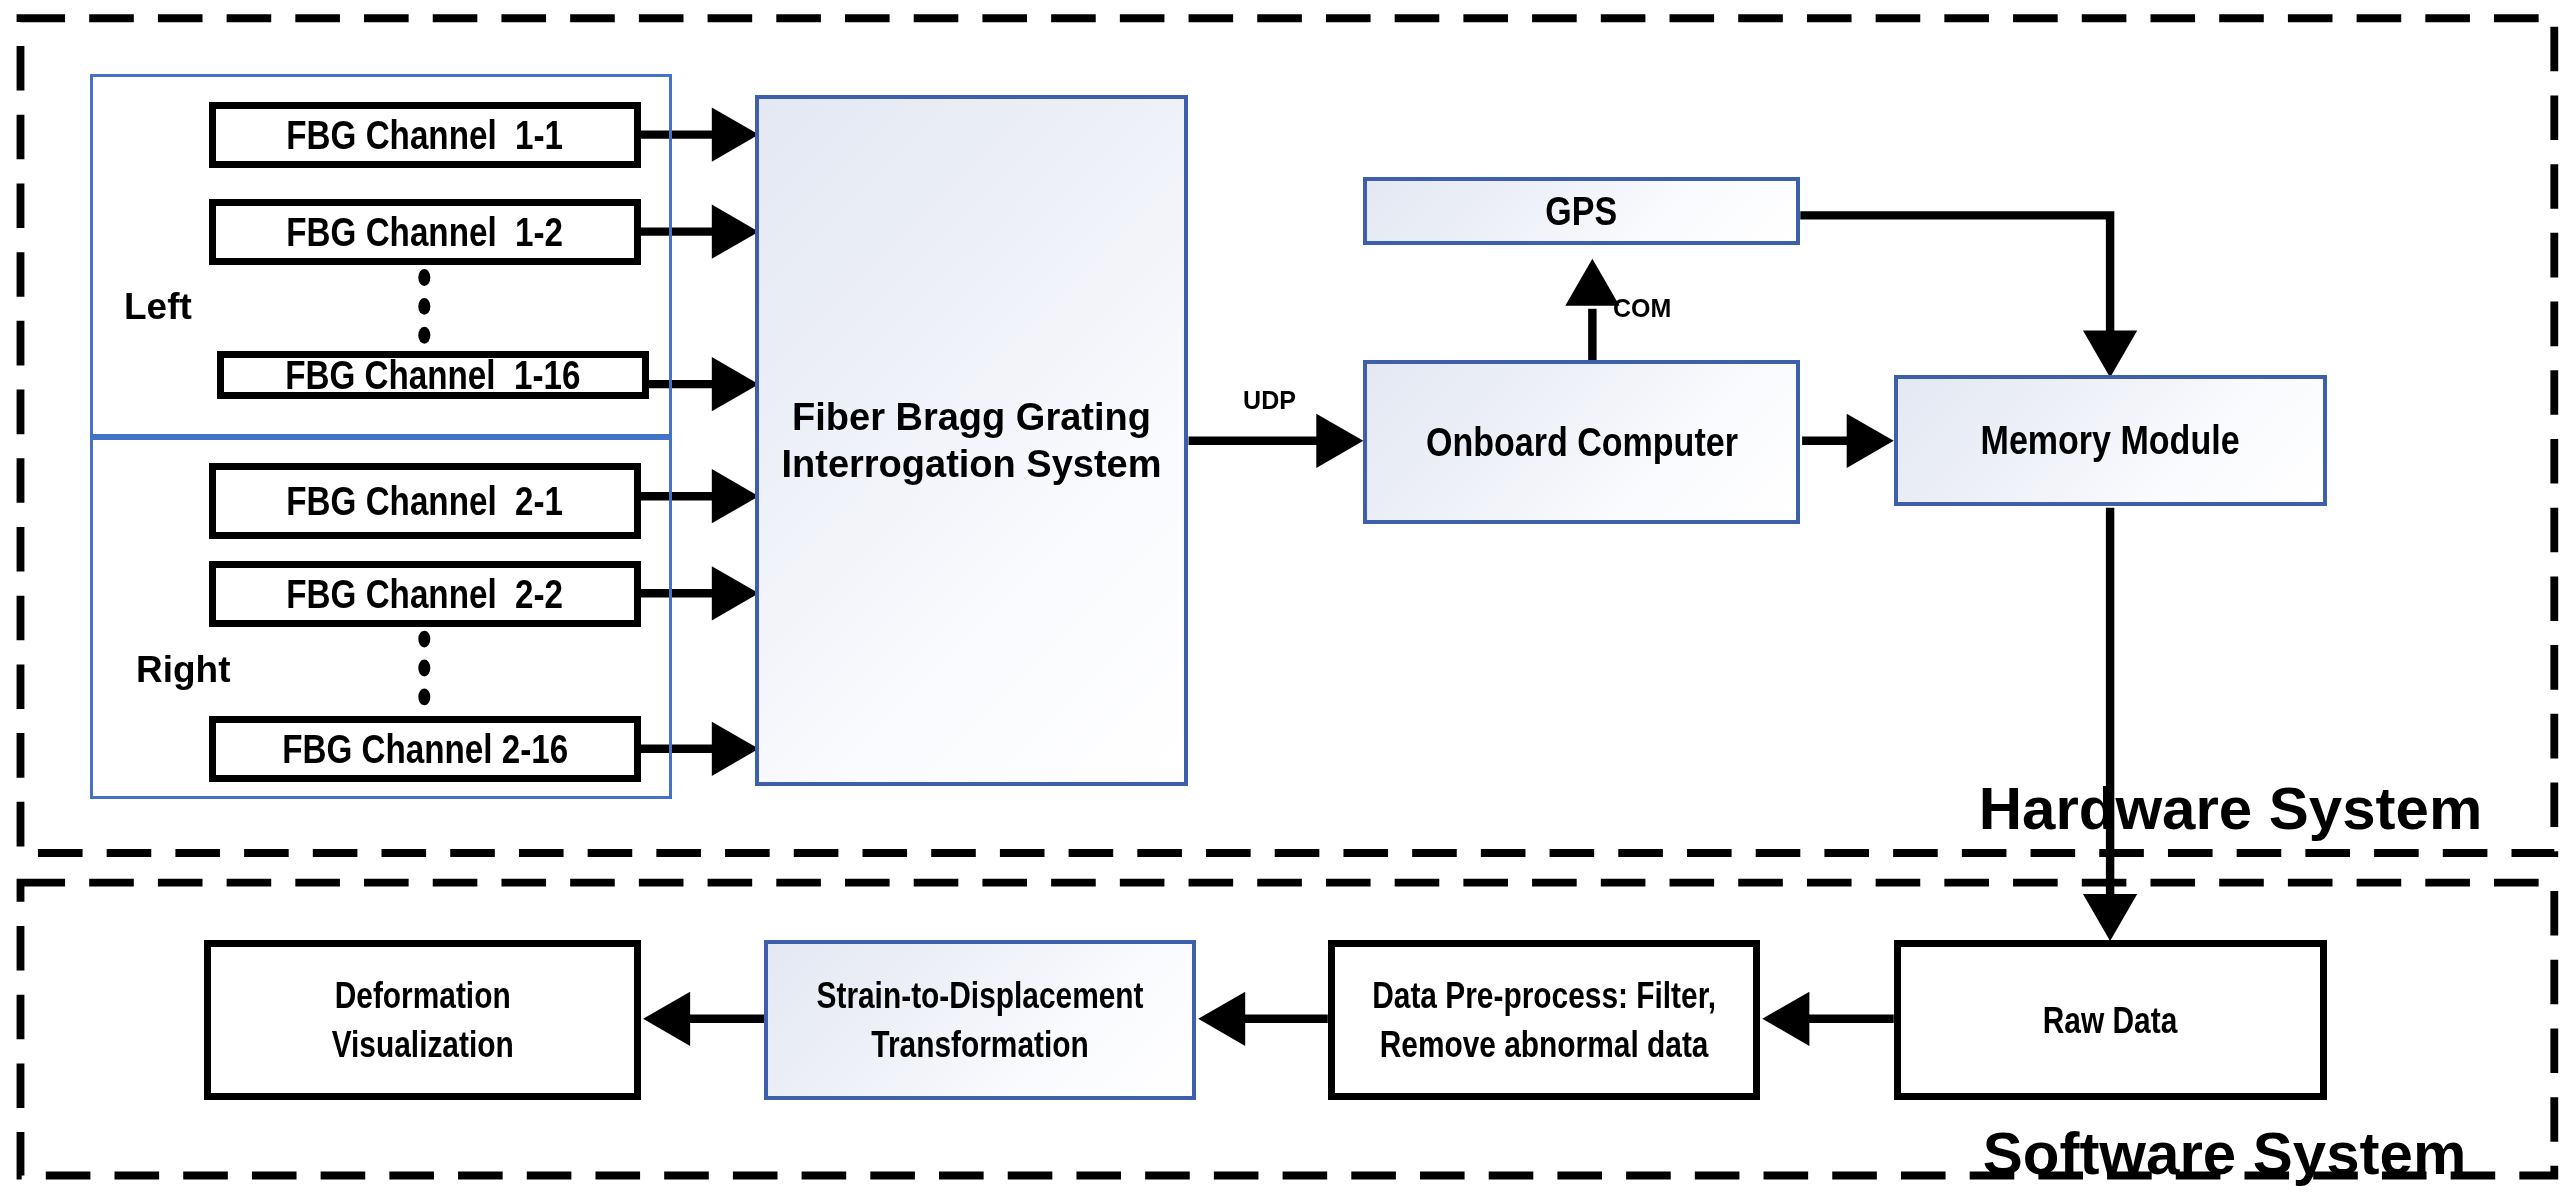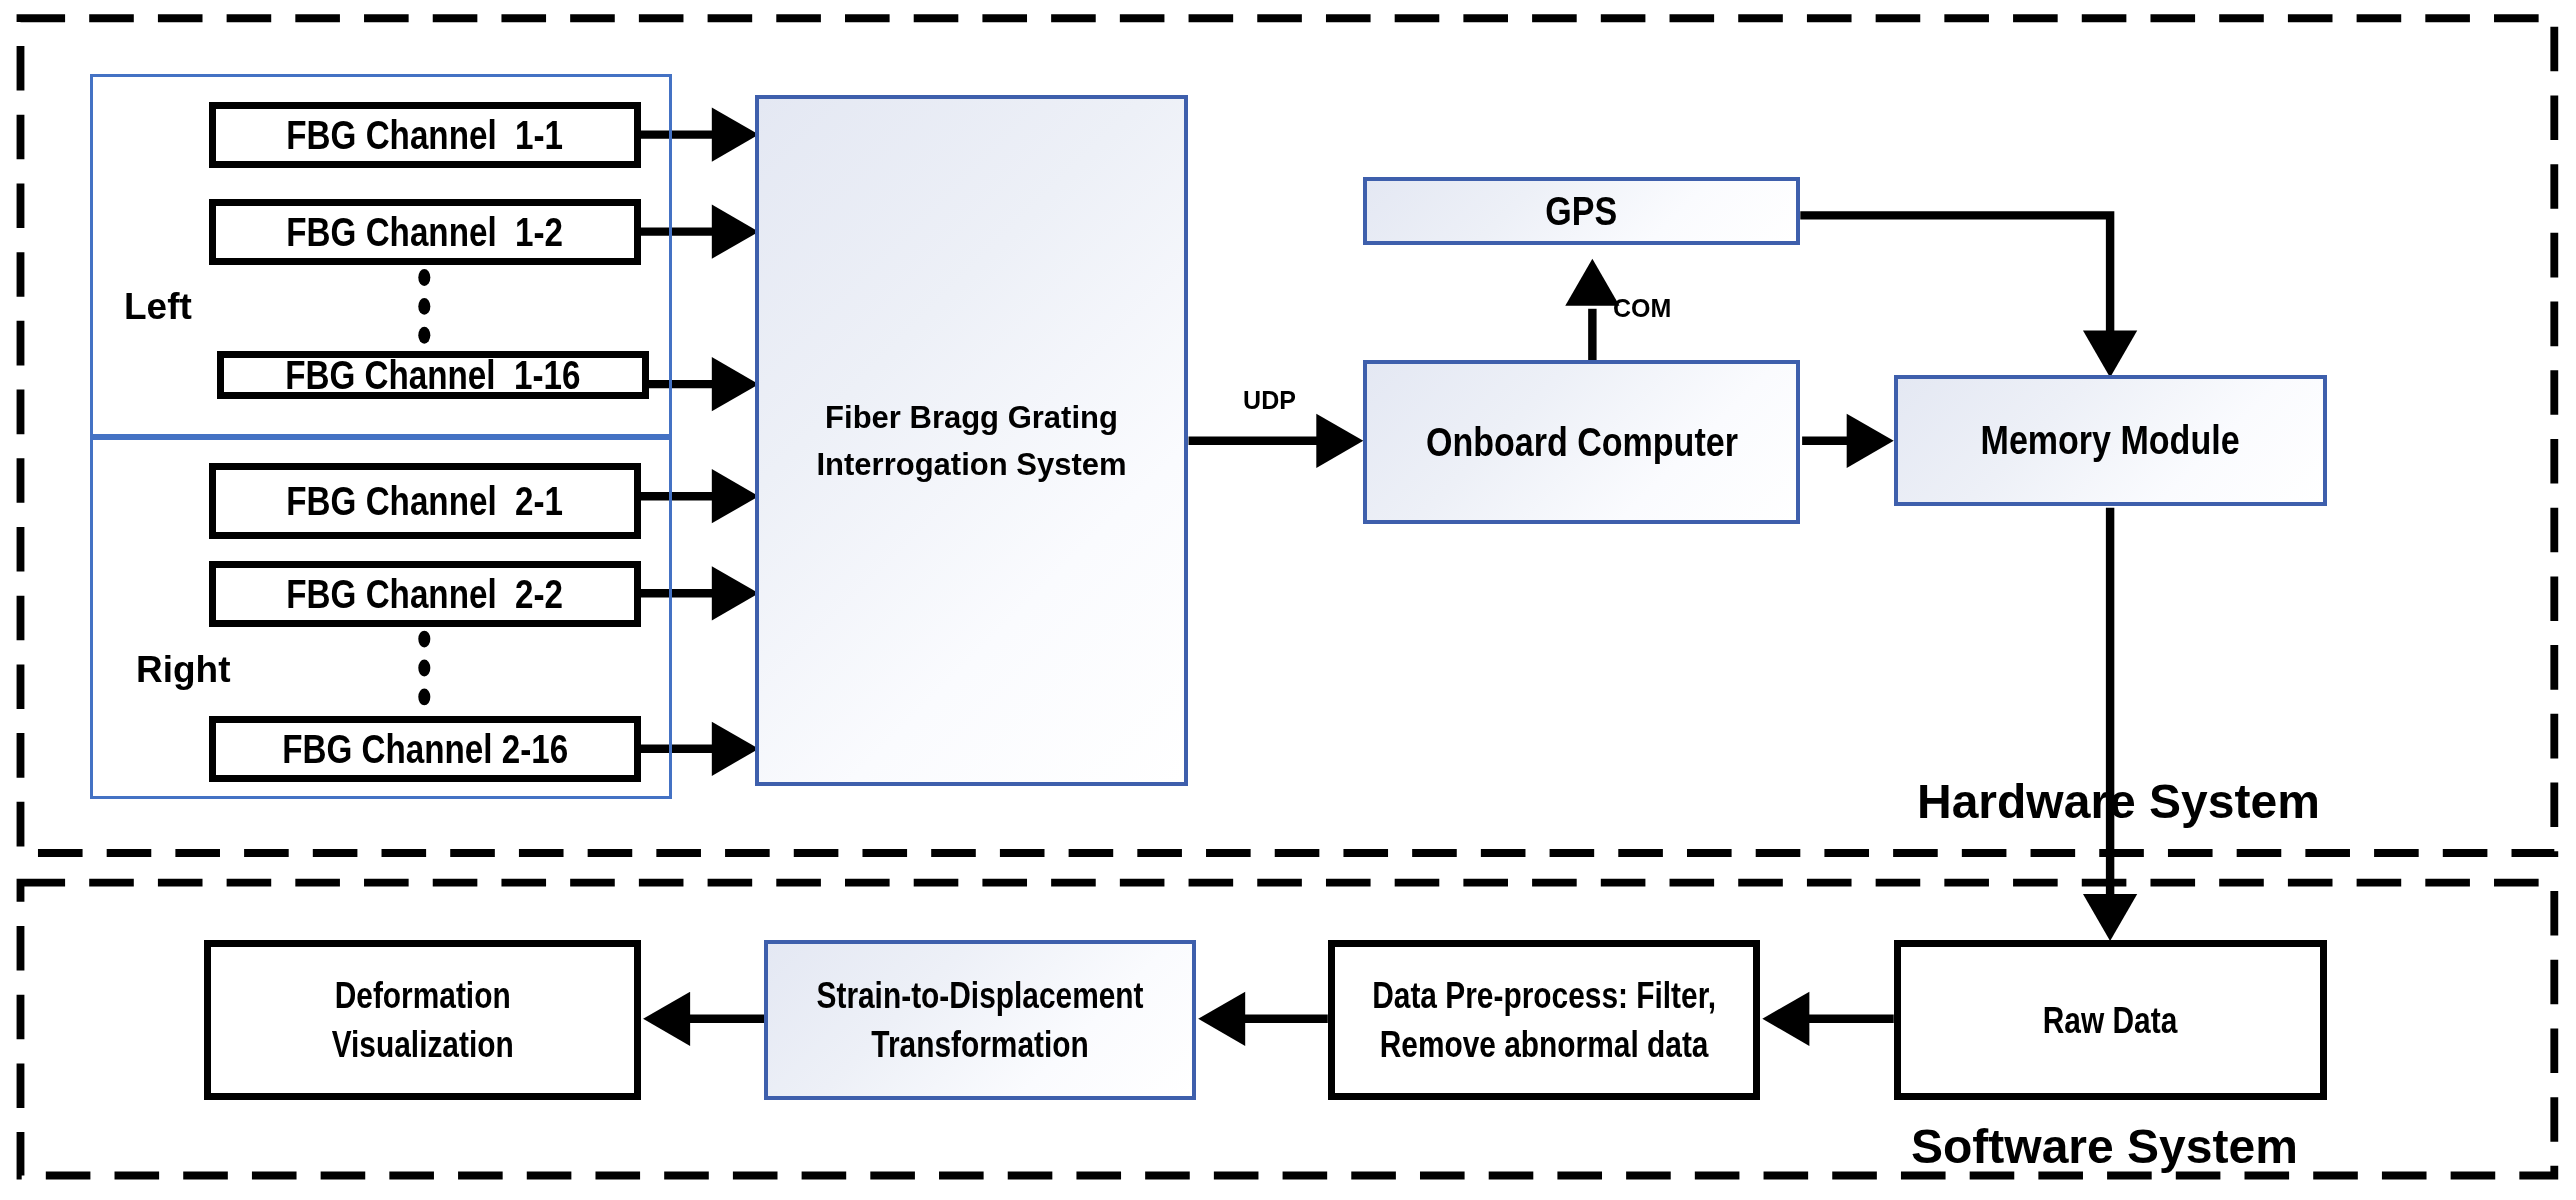--- a/index.html
+++ b/index.html
@@ -20,24 +20,24 @@
     border:4.8px solid #3e5fac;
     background:linear-gradient(135deg,#e4e8f3 0%,#edf0f7 35%,#fafbfe 70%,#ffffff 100%);
   }
   .blackbox{border:7.8px solid #000;}
   .groupbox{position:absolute;box-sizing:border-box;border:3.6px solid #4472c4;background:transparent;}
   .cond{display:inline-block;transform:scaleX(.83);transform-origin:center;white-space:pre;}
   .cond-wrap{transform:scaleX(.83);transform-origin:center;}
   .t-channel{font-size:40px;}
   .t-node{font-size:41px;}
   .t-soft{font-size:36px;line-height:49px;}
-  .t-interr{font-size:31px;line-height:47px;font-weight:bold;}
+  .t-interr{font-size:38px;line-height:47px;font-weight:bold;}
   .t-side{position:absolute;font-size:37px;font-weight:bold;}
   .t-proto{position:absolute;font-size:25px;font-weight:bold;}
-  .t-section{position:absolute;font-size:48px;font-weight:bold;text-align:left;}
+  .t-section{position:absolute;font-size:60px;font-weight:bold;text-align:center;}
   .line2{display:block;}
 </style>
 </head>
 <body>
 
 <div class="canvas">
 
   <svg class="layer" width="2576" height="1201" viewBox="0 0 4274 1992">
 
     <rect class="dashed" x="34" y="30" width="4204" height="1385" stroke-dasharray="74 40"></rect>

